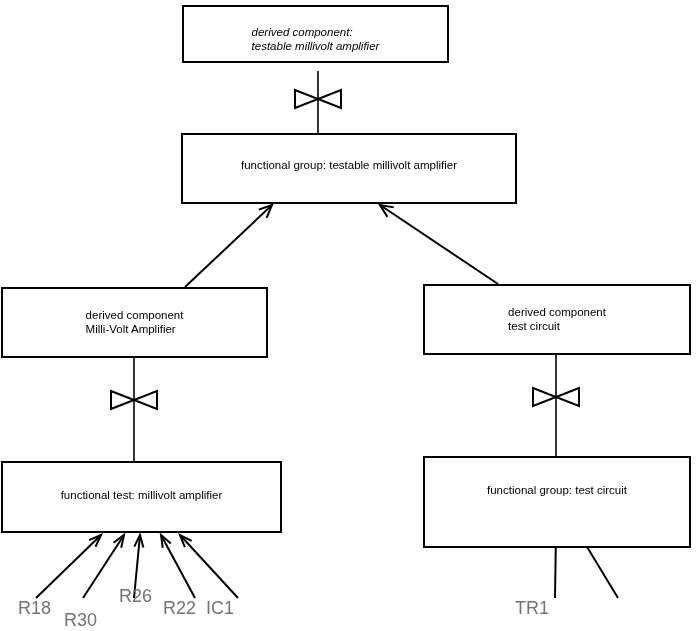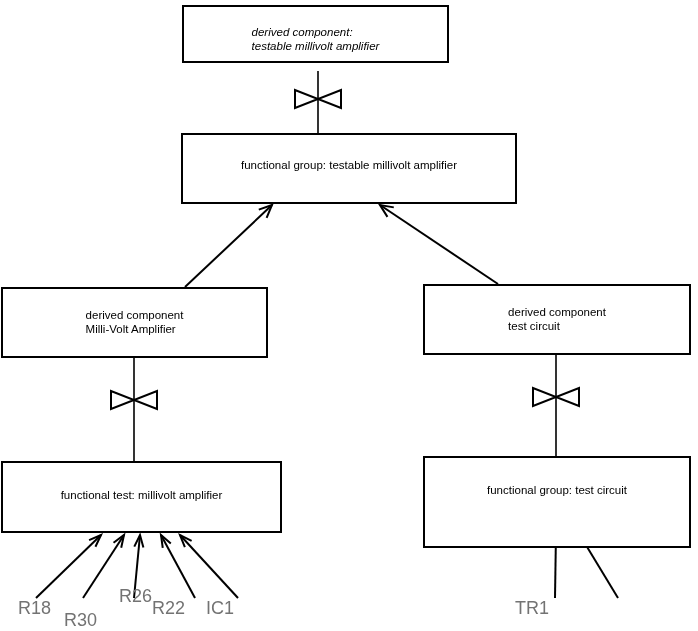--- a/index.html
+++ b/index.html
@@ -127,18 +127,18 @@
     <div class="node-text">functional test: millivolt amplifier</div>
   </div>
 
   <div class="node-box" style="left: 423px; top: 456px; width: 268px; height: 92px; padding-top: 25px;">
     <div class="node-text">functional group: test circuit</div>
   </div>
 
   <div class="leaf-label" style="left: 18px; top: 598px;">R18</div>
   <div class="leaf-label" style="left: 64px; top: 610px;">R30</div>
   <div class="leaf-label" style="left: 119px; top: 586px;">R26</div>
-  <div class="leaf-label" style="left: 152px; top: 598px;">R22</div>
+  <div class="leaf-label" style="left: 163px; top: 598px;">R22</div>
   <div class="leaf-label" style="left: 206px; top: 598px;">IC1</div>
   <div class="leaf-label" style="left: 515px; top: 598px;">TR1</div>
   <div class="leaf-label" style="left: 607px; top: 630px;">R36</div>
 
 </div>
 
 </body></html>

